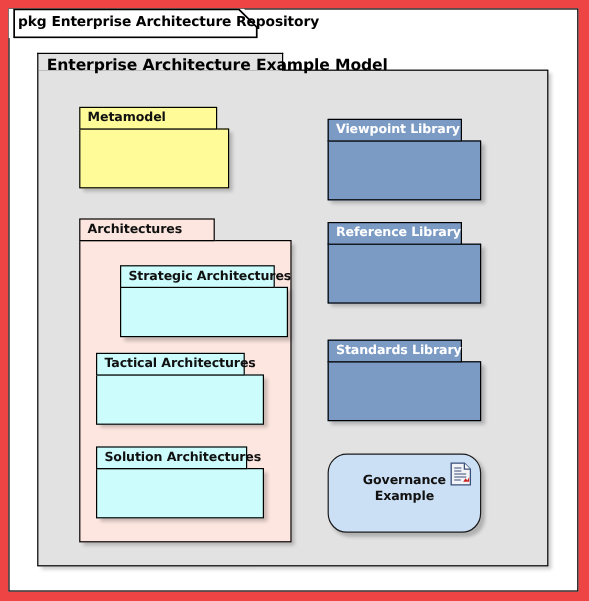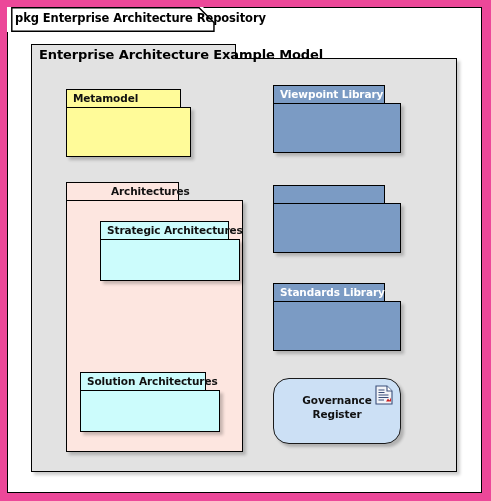--- a/index.html
+++ b/index.html
@@ -11,21 +11,21 @@
     font-family: "DejaVu Sans", sans-serif;
     overflow: hidden;
     position: relative;
   }
 
   
   #diagram-root {
     position: absolute;
     left: 0; top: 0;
     width: 491px; height: 501px;
-    background: #ec4899;
+    background: #ef4444;
   }
   .outer-frame {
     position: absolute;
     left: 7px; top: 7px;
     width: 475px; height: 486px;
     border: 1.5px solid #000000;
     box-sizing: border-box;
     background: #ffffff;
   }
   
@@ -117,21 +117,21 @@
   }
 
   
   .c-yellow .pkg-tab, .c-yellow .pkg-body { background: #fffb99; }
   .c-yellow .pkg-label { color: #111111; }
 
   .c-blue .pkg-tab, .c-blue .pkg-body { background: #7b9bc4; }
   .c-blue .pkg-label { color: #ffffff; }
 
   .c-pink .pkg-tab, .c-pink .pkg-body { background: #fde6e0; }
-  .c-pink .pkg-label { color: #111111; margin-left: 38px; }
+  .c-pink .pkg-label { color: #111111; }
 
   .c-cyan .pkg-tab, .c-cyan .pkg-body { background: #ccfcfc; }
   .c-cyan .pkg-label { color: #111111; }
 
   
   .artifact {
     position: absolute;
     left: 273px; top: 378px;
     width: 128px; height: 66px;
     background: #cce0f5;
@@ -175,60 +175,66 @@
   <div class="model-tab"></div>
   <div class="model-tab-label">Enterprise Architecture Example Model</div>
   <div class="model-frame"></div>
 
   <div class="pkg c-yellow" style="left:66px; top:89px; width:149px; height:68px;padding-left:8px;">
     <div class="pkg-tab" style="width:115px;"></div>
     <div class="pkg-body" style="top:18px; width:125px; height:50px;"></div>
     <div class="pkg-label">Metamodel</div>
   </div>
 
-  <div class="pkg c-blue" style="left:273px; top:85px; width:128px; height:56px;">
+  <div class="pkg c-blue" style="left:273px; top:99px; width:128px; height:56px;">
     <div class="pkg-tab" style="width:112px;"></div>
     <div class="pkg-body" style="top:18px; width:128px; height:50px;"></div>
     <div class="pkg-label">Viewpoint Library</div>
   </div>
 
   <div class="pkg c-blue" style="left:273px; top:185px; width:128px; height:68px;">
     <div class="pkg-tab" style="width:112px;"></div>
     <div class="pkg-body" style="top:18px; width:128px; height:50px;"></div>
+    <div class="pkg-label">Reference Library</div>
   </div>
 
   <div class="pkg c-blue" style="left:273px; top:283px; width:128px; height:68px;text-align:center;">
     <div class="pkg-tab" style="width:112px;"></div>
     <div class="pkg-body" style="top:18px; width:128px; height:50px;"></div>
     <div class="pkg-label">Standards Library</div>
   </div>
 
   <div class="pkg c-pink" style="left:66px; top:182px; width:177px; height:270px;">
     <div class="pkg-tab" style="width:113px;"></div>
     <div class="pkg-body" style="top:18px; width:177px; height:252px;"></div>
     <div class="pkg-label">Architectures</div>
   </div>
 
   <div class="pkg c-cyan" style="left:80px; top:221px; width:140px; height:60px;margin-left:20px;">
     <div class="pkg-tab" style="width:129px;"></div>
     <div class="pkg-body" style="top:18px; width:140px; height:42px;"></div>
     <div class="pkg-label">Strategic Architectures</div>
   </div>
 
+  <div class="pkg c-cyan" style="left:80px; top:294px; width:140px; height:60px;">
+    <div class="pkg-tab" style="width:124px;"></div>
+    <div class="pkg-body" style="top:18px; width:140px; height:42px;"></div>
+    <div class="pkg-label">Tactical Architectures</div>
+  </div>
 
   <div class="pkg c-cyan" style="left:80px; top:372px; width:140px; height:74px;">
     <div class="pkg-tab" style="width:126px;"></div>
     <div class="pkg-body" style="top:18px; width:140px; height:42px;"></div>
     <div class="pkg-label">Solution Architectures</div>
   </div>
 
   <div class="artifact">
     <div class="artifact-label">
       <div>Governance</div>
-      <div>Register</div>
+      <div>Example</div>
     </div>
     <svg class="artifact-icon" viewBox="0 0 18 20">
       <path d="M1 1 L12 1 L17 6 L17 19 L1 19 Z" fill="#f2f4f8" stroke="#3a4f7a" stroke-width="1.1"></path>
       <path d="M12 1 L12 6 L17 6" fill="#ffffff" stroke="#3a4f7a" stroke-width="1.1"></path>
       <g stroke="#3a4f7a" stroke-width="1">
         <line x1="3.5" y1="5" x2="9.5" y2="5"></line>
         <line x1="3.5" y1="7.5" x2="9.5" y2="7.5"></line>
         <line x1="3.5" y1="10" x2="13.5" y2="10"></line>
         <line x1="3.5" y1="12.5" x2="13.5" y2="12.5"></line>
         <line x1="3.5" y1="15" x2="9" y2="15"></line>

